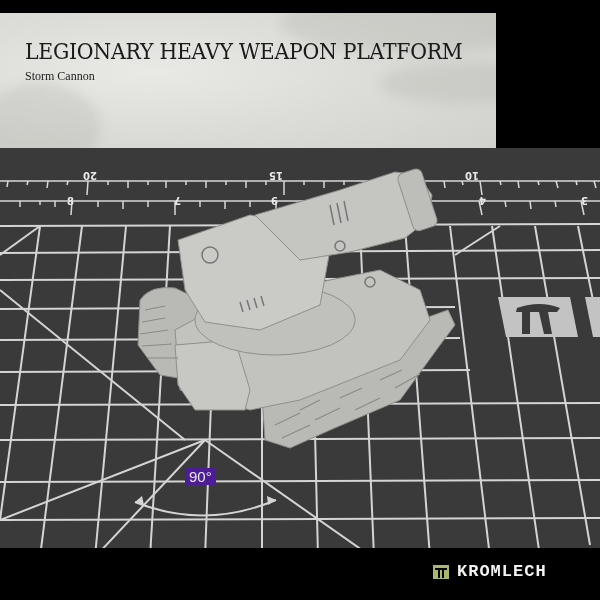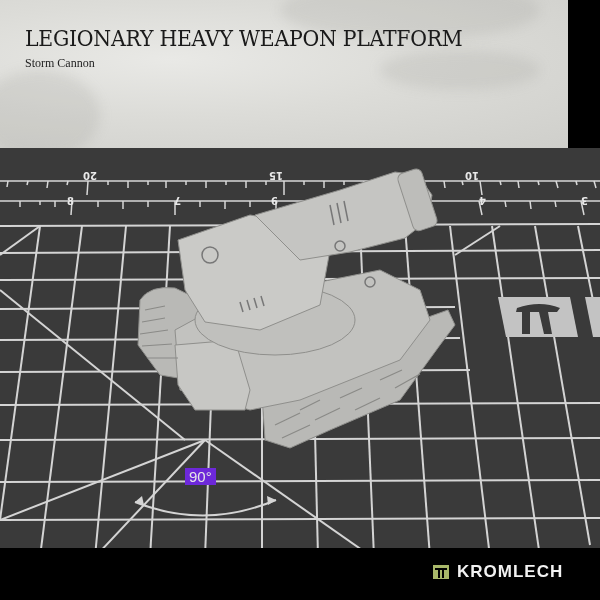--- a/index.html
+++ b/index.html
@@ -1,31 +1,31 @@
 <!DOCTYPE html>
 <html><head>
 <meta charset="utf-8">
 <style>
   html, body { margin:0; padding:0; }
   body { width:600px; height:600px; overflow:hidden; background:#000; position:relative; font-family:"Liberation Sans", sans-serif; }
-  .header { position:absolute; left:0; top:0; width:568px; height:148px;
+  .header { position:absolute; left:0; top:13px; width:496px; height:148px;
     background: radial-gradient(ellipse at 30% 40%, #e9e9e6 0%, #dcdcd8 45%, #cfcfcb 100%); overflow:hidden; }
   .header .stain { position:absolute; border-radius:50%; background:rgba(150,150,145,0.18); filter:blur(6px); }
   .title { position:absolute; left:25px; top:26px; font-family:"DejaVu Serif", serif; font-size:22px; color:#1a1a1a; letter-spacing:-0.3px; transform:scaleX(0.93); transform-origin:left top; white-space:nowrap; }
   .subtitle { position:absolute; left:25px; top:56px; font-family:"Liberation Serif", serif; font-size:12px; color:#222; }
   .mat { position:absolute; left:0; top:148px; width:600px; height:400px; background:#3a3a3a; overflow:hidden; }
   .mat svg { position:absolute; left:0; top:0; }
   .footer { position:absolute; left:0; top:568px; width:600px; height:32px; background:#000; }
   .footer-notch { position:absolute; left:380px; top:556px; width:220px; height:16px; background:#000; clip-path:polygon(4% 0,100% 0,100% 100%,0 100%); }
   .brand { position:absolute; left:433px; top:562px; display:flex; align-items:center; gap:8px; }
   .brand-mark { width:16px; height:14px; background:#a9b86a; position:relative; }
   .brand-mark::before { content:""; position:absolute; left:2px; top:3px; width:12px; height:2px; background:#000; }
   .brand-mark::after { content:""; position:absolute; left:5px; top:5px; width:2px; height:8px; background:#000; box-shadow:4px 0 0 #000; }
-  .brand-text { color:#f2f2f2; font-family:Liberation Sans, sans-serif; font-weight:bold; font-size:17px; letter-spacing:1px; }
-  .angle-label { position:absolute; left:185px; top:468px; color:#e6e6e6; font-size:15px; background:#6d28d9; padding:0 4px; }
+  .brand-text { color:#f2f2f2; font-family:Liberation Mono, monospace; font-weight:bold; font-size:17px; letter-spacing:1px; }
+  .angle-label { position:absolute; left:185px; top:468px; color:#e6e6e6; font-size:15px; background:#4c1d95; padding:0 4px; }
 </style>
 </head>
 <body>
 
 <div class="header">
   <div class="stain" style="left:280px;top:-20px;width:260px;height:60px;"></div>
   <div class="stain" style="left:-20px;top:70px;width:120px;height:90px;"></div>
   <div class="stain" style="left:380px;top:50px;width:160px;height:40px;"></div>
   <div class="title">LEGIONARY HEAVY WEAPON PLATFORM</div>
   <div class="subtitle">Storm Cannon</div>

